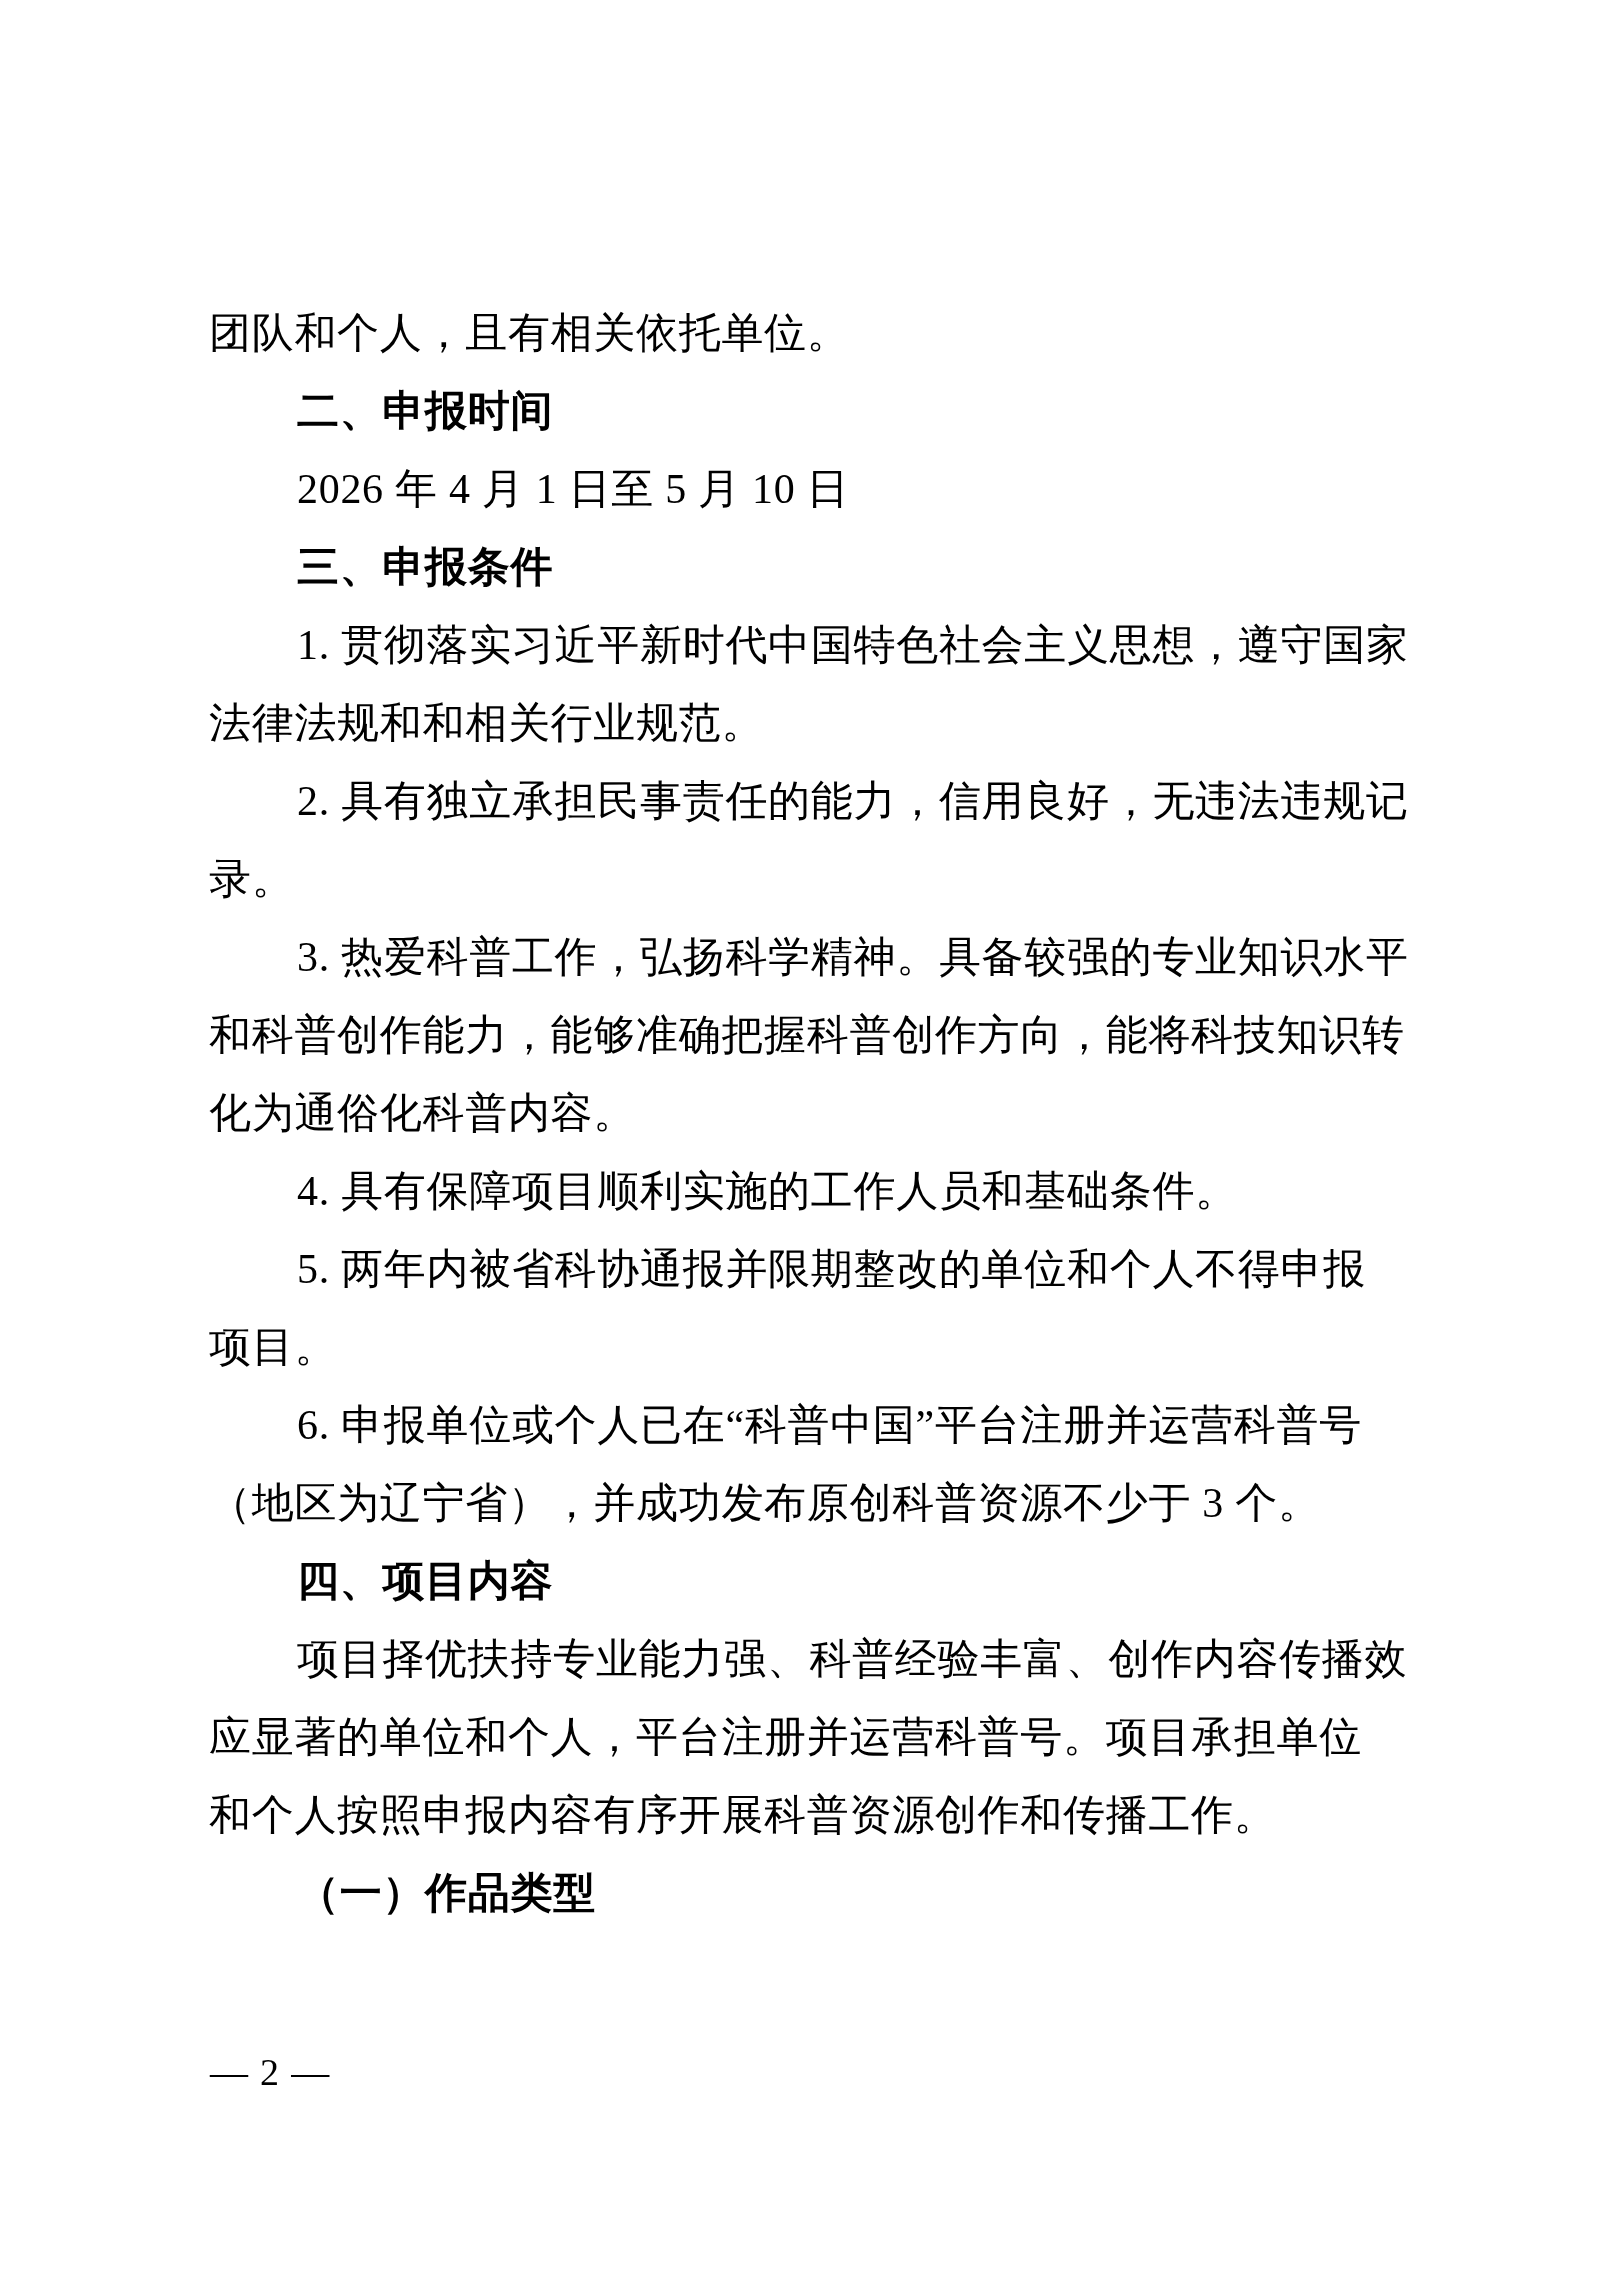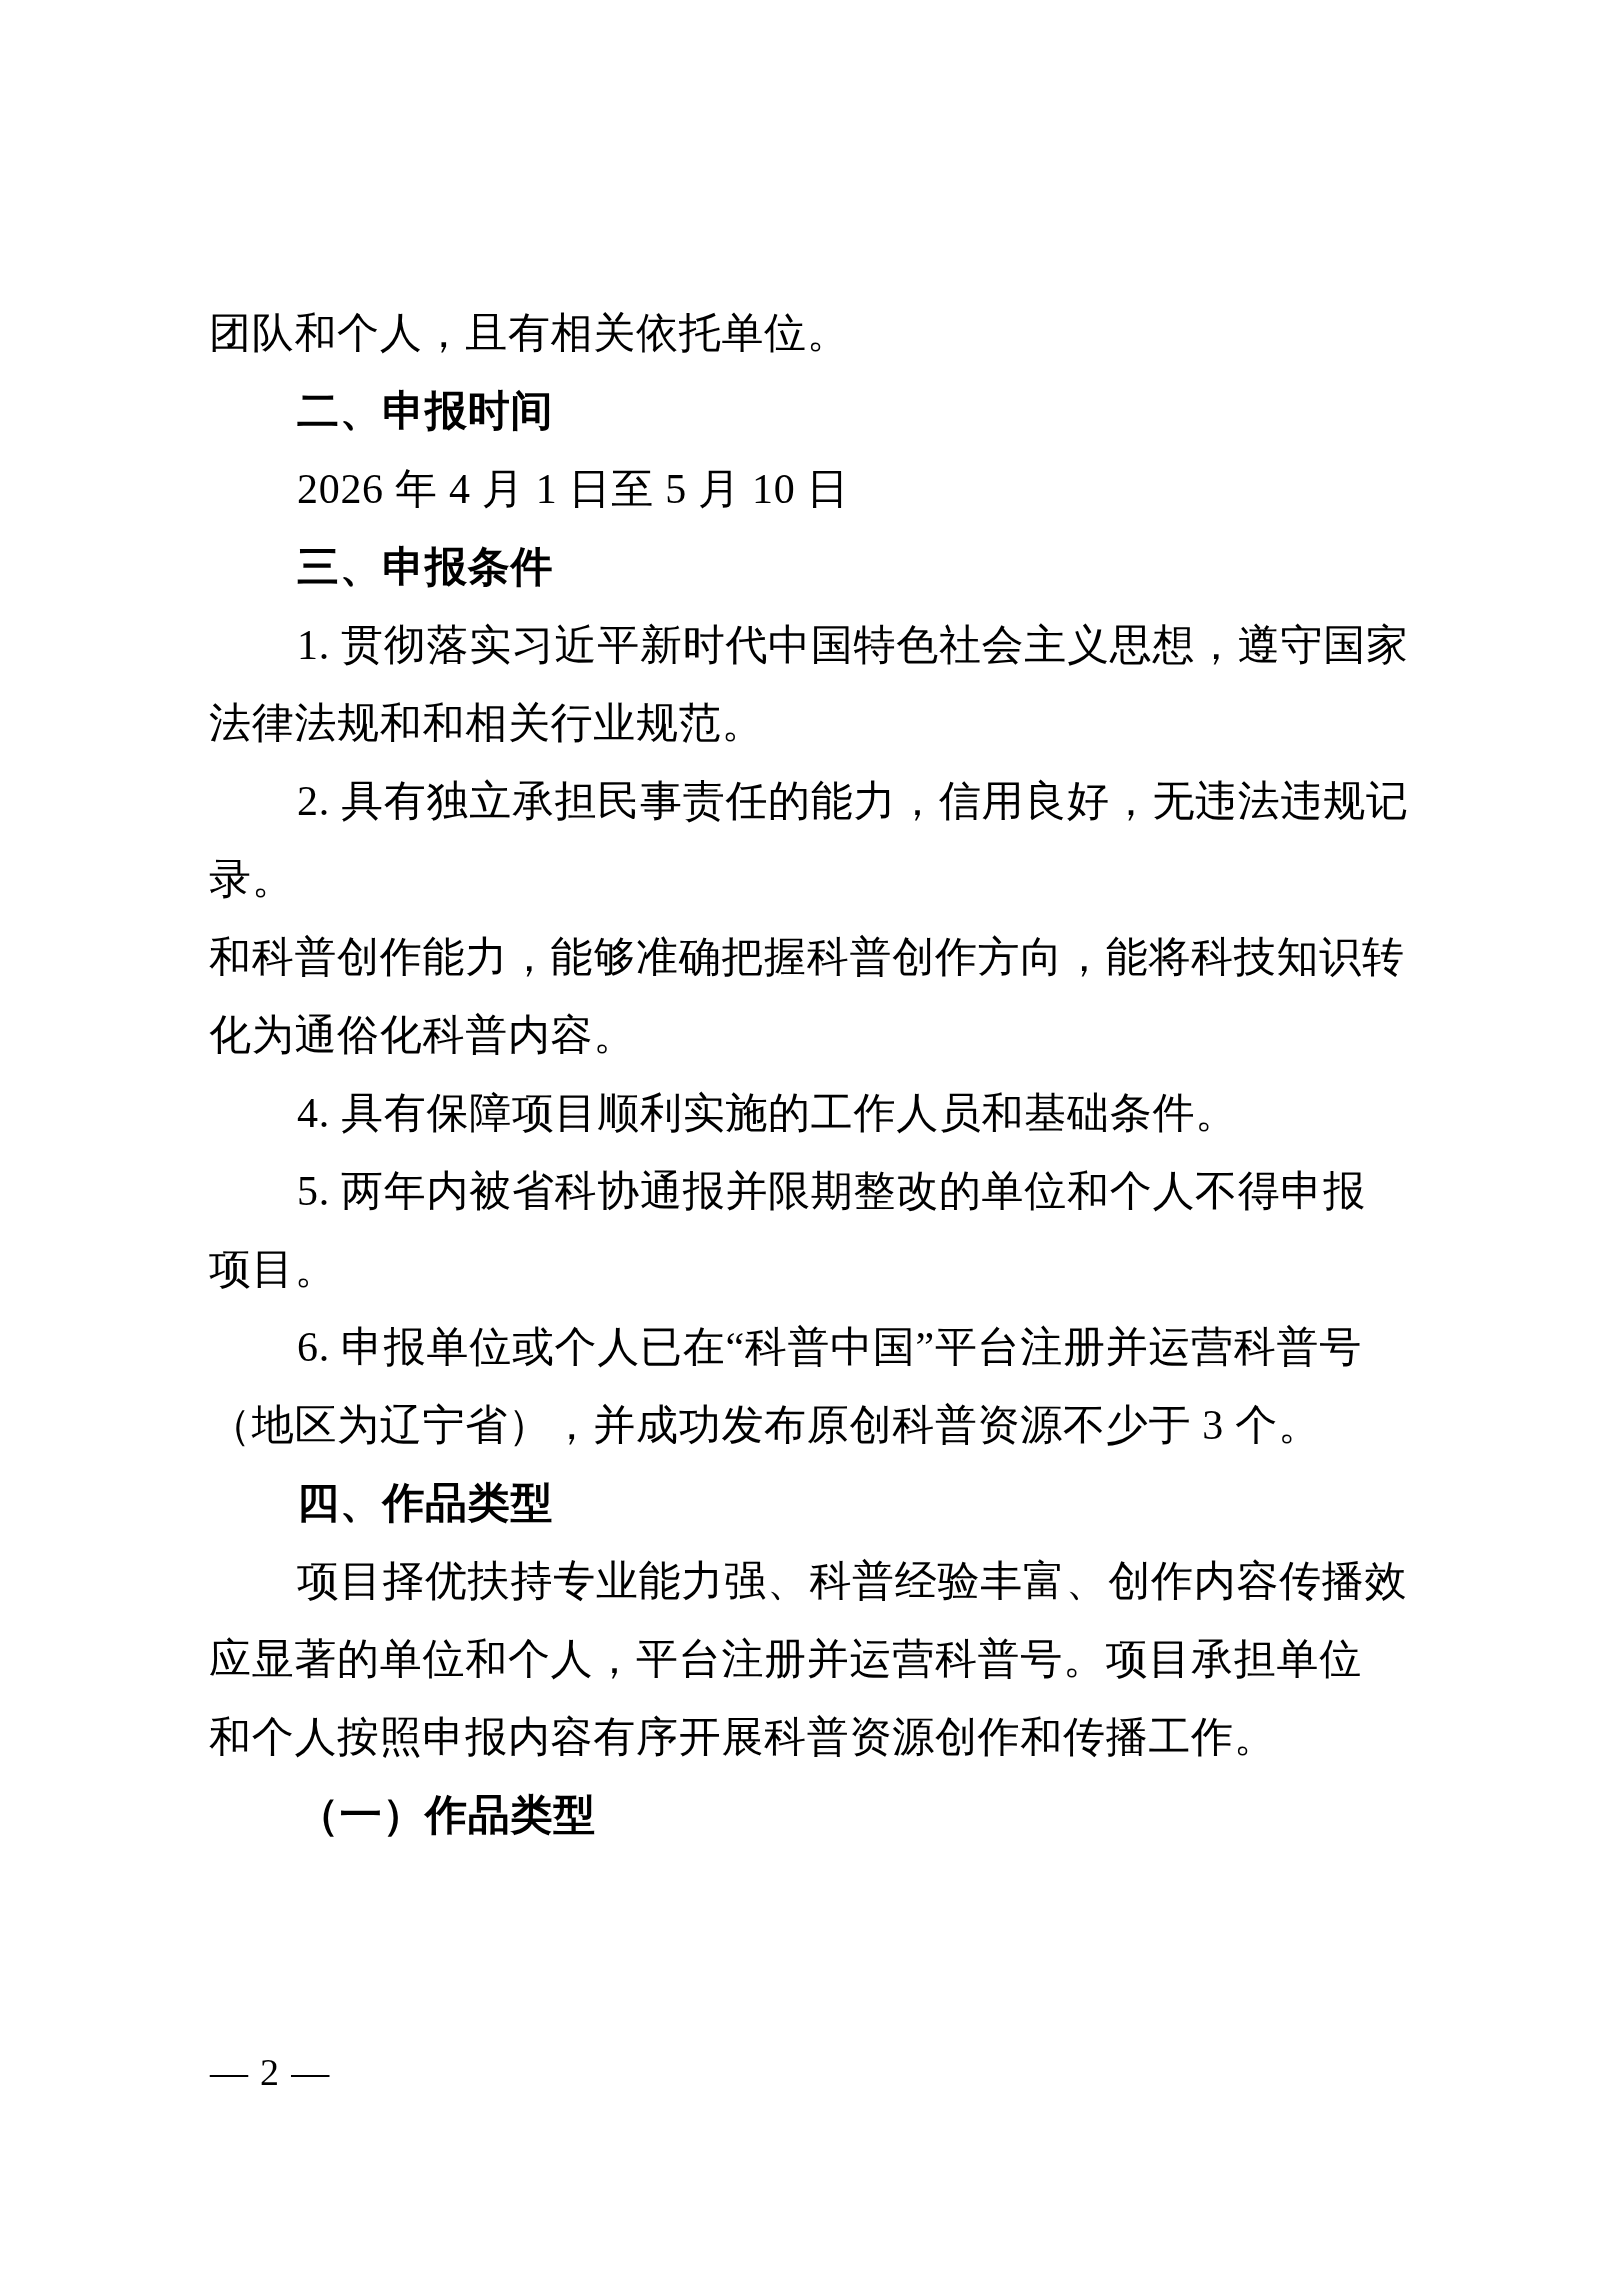--- a/index.html
+++ b/index.html
@@ -59,28 +59,29 @@
 <div class="page">
   <main class="doc-body">
       <div class="line body"><span class="run">团队和个人，且有相关依托单位。</span></div>
       <div class="line hei indent"><span class="run bold">二、申报时间</span></div>
       <div class="line body indent"><span class="run">2026 年 4 月 1 日至 5 月 10 日</span></div>
       <div class="line hei indent"><span class="run bold">三、申报条件</span></div>
       <div class="line body indent"><span class="run">1. 贯彻落实习近平新时代中国特色社会主义思想，遵守国家</span></div>
       <div class="line body"><span class="run">法律法规和和相关行业规范。</span></div>
       <div class="line body indent"><span class="run">2. 具有独立承担民事责任的能力，信用良好，无违法违规记</span></div>
       <div class="line body"><span class="run">录。</span></div>
+      <div class="line body indent"><span class="run">3. 热爱科普工作，弘扬科学精神。具备较强的专业知识水平</span></div>
       <div class="line body"><span class="run">和科普创作能力，能够准确把握科普创作方向，能将科技知识转</span></div>
       <div class="line body"><span class="run">化为通俗化科普内容。</span></div>
       <div class="line body indent"><span class="run">4. 具有保障项目顺利实施的工作人员和基础条件。</span></div>
       <div class="line body indent"><span class="run">5. 两年内被省科协通报并限期整改的单位和个人不得申报</span></div>
       <div class="line body"><span class="run">项目。</span></div>
       <div class="line body indent"><span class="run">6. 申报单位或个人已在“科普中国”平台注册并运营科普号</span></div>
       <div class="line body"><span class="run">（地区为辽宁省），并成功发布原创科普资源不少于 3 个。</span></div>
-      <div class="line hei indent"><span class="run bold">四、作品类型</span></div>
+      <div class="line hei indent"><span class="run bold">四、项目内容</span></div>
       <div class="line body indent"><span class="run">项目择优扶持专业能力强、科普经验丰富、创作内容传播效</span></div>
       <div class="line body"><span class="run">应显著的单位和个人，平台注册并运营科普号。项目承担单位</span></div>
       <div class="line body"><span class="run">和个人按照申报内容有序开展科普资源创作和传播工作。</span></div>
       <div class="line kai indent"><span class="run bold">（一）作品类型</span></div>
     </main>
   <footer class="page-footer">
     <span>— 2 —</span>
   </footer>
 </div>
 

